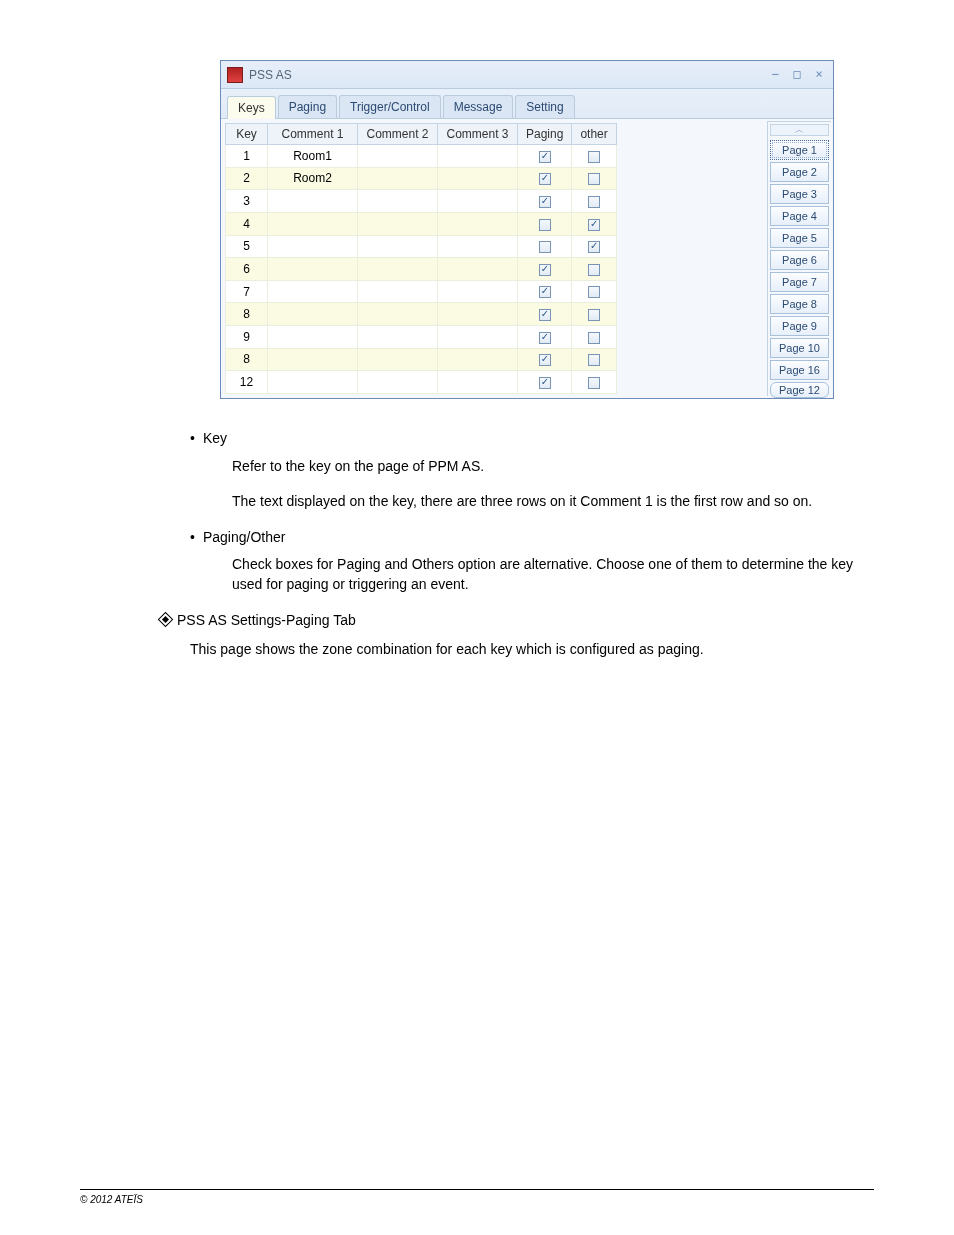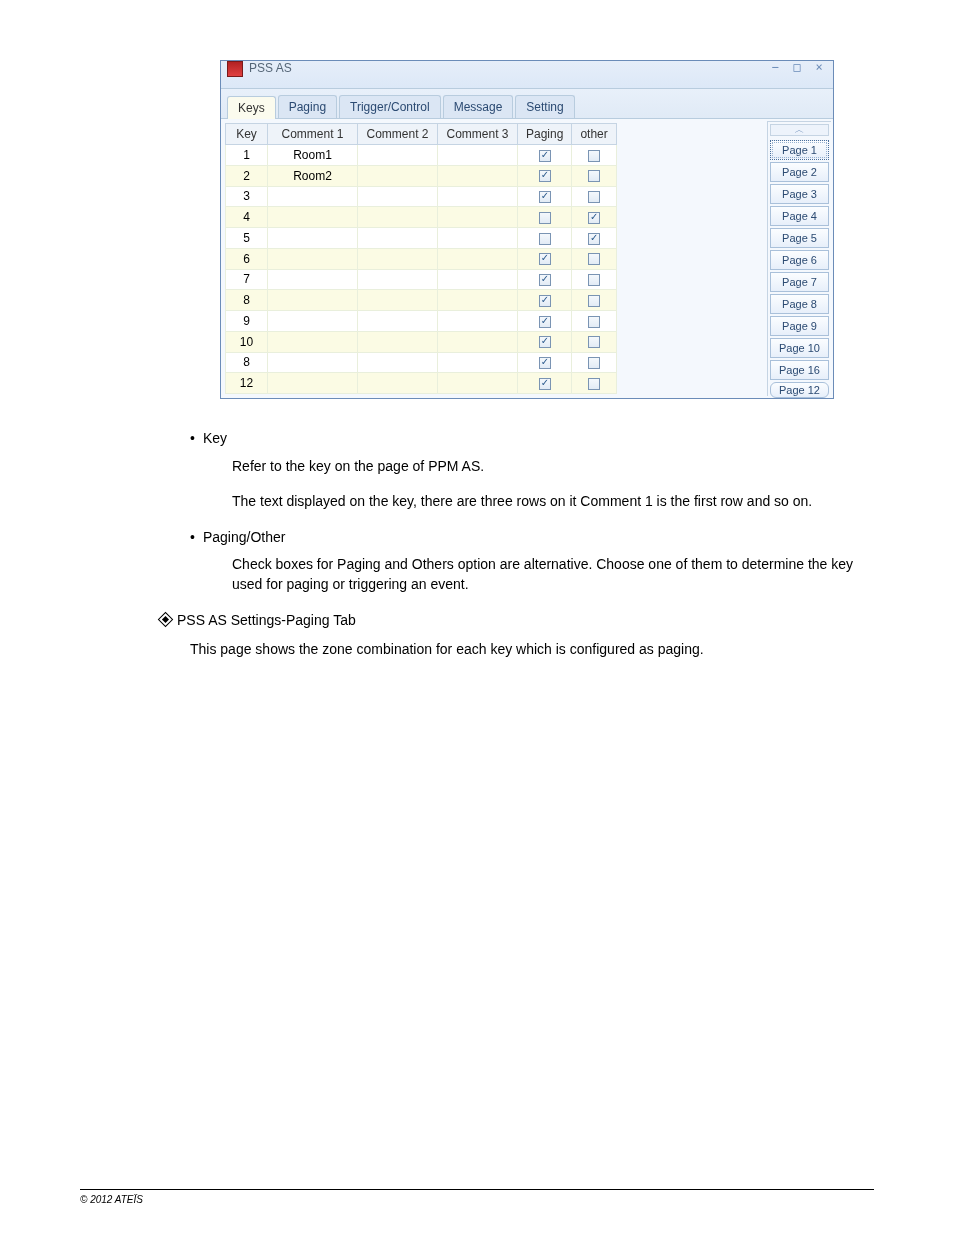--- a/index.html
+++ b/index.html
@@ -42,21 +42,21 @@
     margin: 0 auto 30px 140px;
     border: 1px solid #6b8cb8;
     background: #fff;
     font-family: "Segoe UI", Tahoma, sans-serif;
     font-size: 12px;
   }
   .titlebar {
     height: 28px;
     background: linear-gradient(#e6eef9,#dce8f7);
     display: flex;
-    align-items: flex-start;
+    align-items: center;
     padding: 0 6px;
     border-bottom: 1px solid #b8ccde;
   }
   .titlebar .app-icon {
     width: 16px; height: 16px;
     margin-right: 6px;
     background: linear-gradient(#b22222,#e04040);
     border: 1px solid #7a1a1a;
   }
   .titlebar .title-text {
@@ -306,28 +306,20 @@
             </tr>
             <tr>
               <td class="c1">9</td>
               <td class="c2"></td>
               <td class="c3"></td>
               <td class="c4"></td>
               <td class="c5"><span class="cb checked"></span></td>
               <td class="c6"><span class="cb"></span></td>
             </tr>
             <tr>
-              <td class="c1">10</td>
-              <td class="c2"></td>
-              <td class="c3"></td>
-              <td class="c4"></td>
-              <td class="c5"><span class="cb checked"></span></td>
-              <td class="c6"><span class="cb"></span></td>
-            </tr>
-            <tr>
               <td class="c1">8</td>
               <td class="c2"></td>
               <td class="c3"></td>
               <td class="c4"></td>
               <td class="c5"><span class="cb checked"></span></td>
               <td class="c6"><span class="cb"></span></td>
             </tr>
             <tr>
               <td class="c1">12</td>
               <td class="c2"></td>

